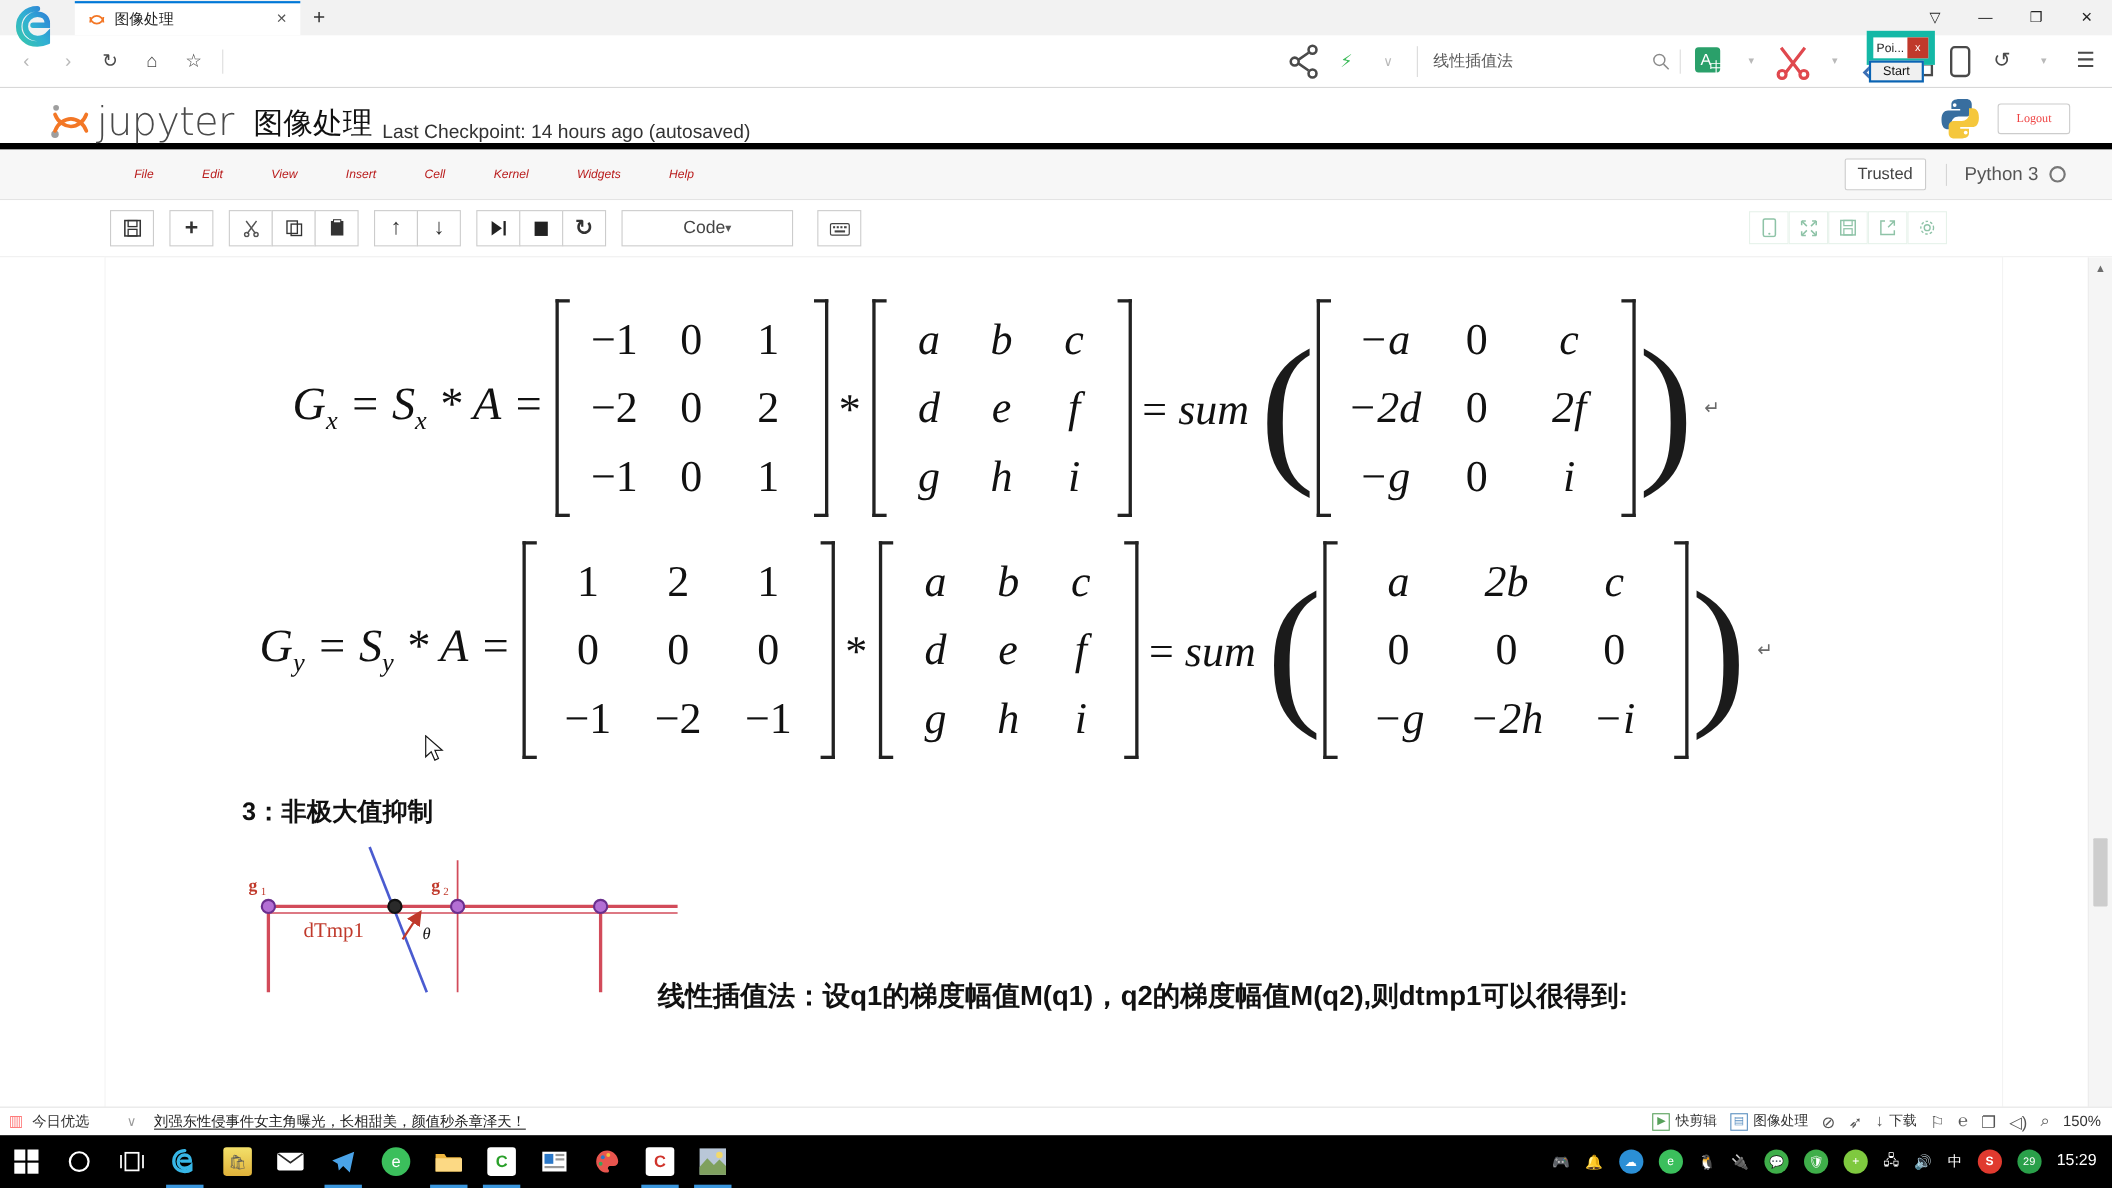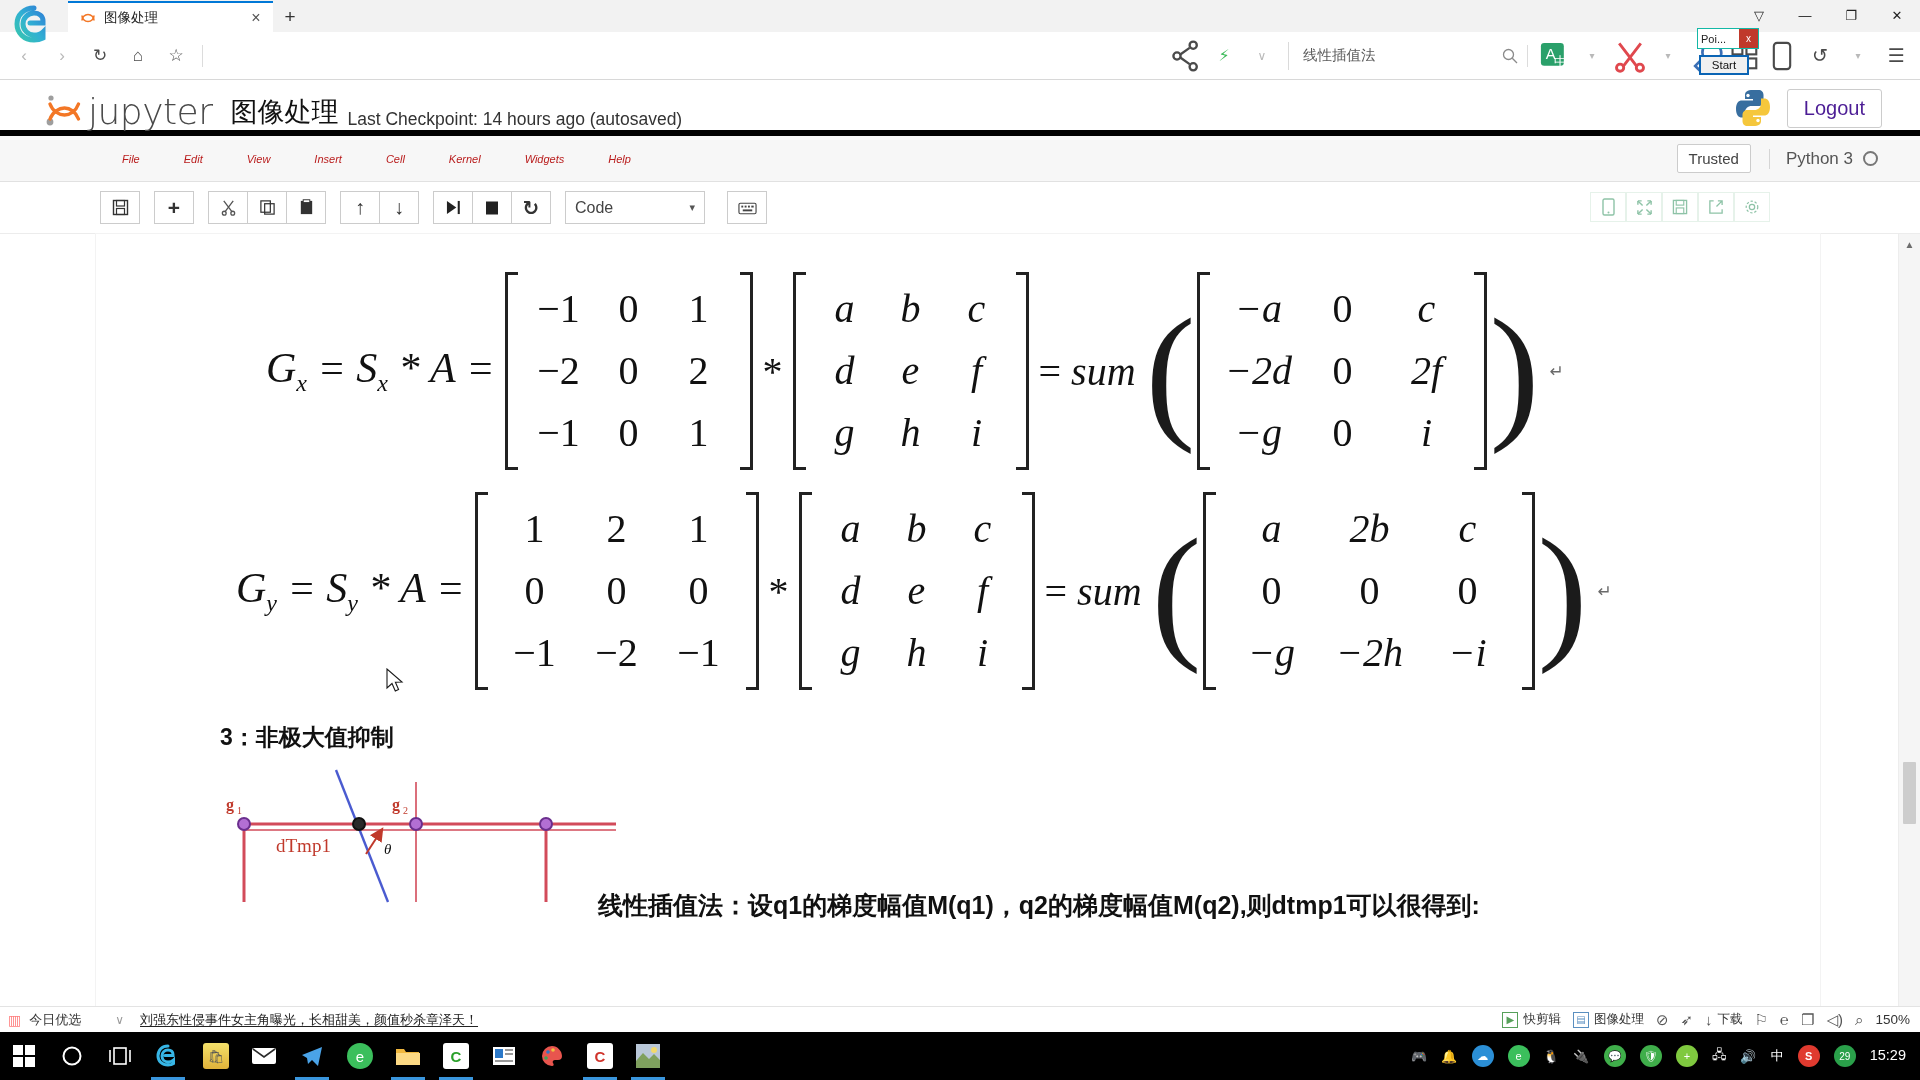--- a/index.html
+++ b/index.html
@@ -51,21 +51,21 @@
   .searchbox {
     display:flex; align-items:center; gap:8px; padding-left: 14px; border-left: 1px solid #dadada;
     height: 28px; margin-left: 6px;
   }
   .search-ph { font-size: 14.5px; color: #5a5a5a; width: 190px; }
   .ext-sep { width:1px; height: 22px; background:#dcdcdc; margin: 0 6px; }
 
   
   .poi-widget {
     position: absolute; left: 1697px; top: 28px; width: 62px; z-index: 40;
-    background:#fff; border: 1px solid #14b8a6; font-size: 11px;
+    background:#fff; border: 6px solid #14b8a6; font-size: 11px;
   }
   .poi-head { display:flex; align-items:center; height: 19px; }
   .poi-t { flex:1; padding-left:3px; color:#222; font-size:11px; }
   .poi-x { width:19px; height:19px; background:#c0392b; color:#fff; font-size:10px; display:flex;align-items:center;justify-content:center; }
   .poi-start {
     position: absolute; left: 1699px; top: 55px; width: 50px; height: 20px;
     border: 2px solid #0a64b4; background:#f0f0f0; font-size: 11.5px;
     display:flex; align-items:center; justify-content:center; color:#111; z-index:41;
   }
 
@@ -77,22 +77,22 @@
   }
   .jp-logo { display:flex; align-items:flex-end; height: 44px; }
   .jp-logo-mark { width: 40px; height: 40px; margin-right: 4px; }
   .jp-logo-text { font-size: 36px; color: #4a4a4a; font-weight: 300; letter-spacing: -.5px; line-height: 1;
                   font-family: "DejaVu Sans", sans-serif; }
   .nb-name { font-size: 27px; color: #111; margin-left: 18px; font-weight: 500; }
   .nb-ckpt { font-size: 17.5px; color: #333; margin-left: 9px; }
   .jp-header-right { position:absolute; right: 38px; top: 6px; display:flex; align-items:center; gap: 12px; }
   .py-logo { width: 44px; height: 44px; }
   .btn-logout {
-    border: 1px solid #ccc; background:#fff; color:#4c1d95; font-size: 20px;
-    padding: 7px 16px; border-radius: 3px;
+    border: 1px solid #ccc; background:#fff; color:#ef4444; font-size: 11px;
+    padding: 7px 16px; border-radius: 3px; font-family: Liberation Serif, serif;
   }
 
   .jp-menubar {
     height: 46px; background:#f7f7f7; border-bottom: 1px solid #e1e1e1;
     display:flex; align-items:center; padding-left: 100px; position: relative;
   }
   .menu-item { font-size: 11px; color: #b91c1c; padding: 0 22px; line-height: 46px; font-style: italic; }
   .menubar-right { position:absolute; right: 42px; display:flex; align-items:center; gap: 18px; }
   .trusted { border:1px solid #ccc; background:#fff; font-size:15px; color:#444; padding: 5px 11px; border-radius:2px; }
   .kernel-ind { display:flex; align-items:center; gap: 10px; color:#555; font-size: 17px; border-left:1px solid #d5d5d5; padding-left: 16px;}
@@ -103,22 +103,22 @@
     display:flex; align-items:center; padding-left: 100px; gap: 0; position:relative;
   }
   .tb-group { display:flex; margin-right: 14px; }
   .tb-btn {
     width: 40px; height: 33px; border: 1px solid #ccc; background:#fff;
     display:flex; align-items:center; justify-content:center; margin-left: -1px;
     color:#333; font-size: 15px;
   }
   .tb-btn:first-child { margin-left: 0; }
   .tb-select {
-    height: 33px; width: 140px; border:1px solid #ccc; background:#fff; display:flex;
-    align-items:center; justify-content:space-between; padding: 0 9px; font-size: 16px; color:#444;
+    height: 33px; width: 156px; border:1px solid #ccc; background:#fff; display:flex;
+    align-items:center; justify-content:center; padding: 0 9px; font-size: 16px; color:#444;
   }
   .tb-right-icons { position: absolute; right: 150px; top: 10px; display:flex; }
   .tb-green {
     width: 36px; height: 30px; border:1px solid #e6f2ea; background:#fff;
     display:flex;align-items:center;justify-content:center; color:#8ec3a7;
   }
 
   
   .nb-body { position:absolute; left:0; top: 154px; right:0; bottom: 0; background:#fff; }
   .nb-page {

